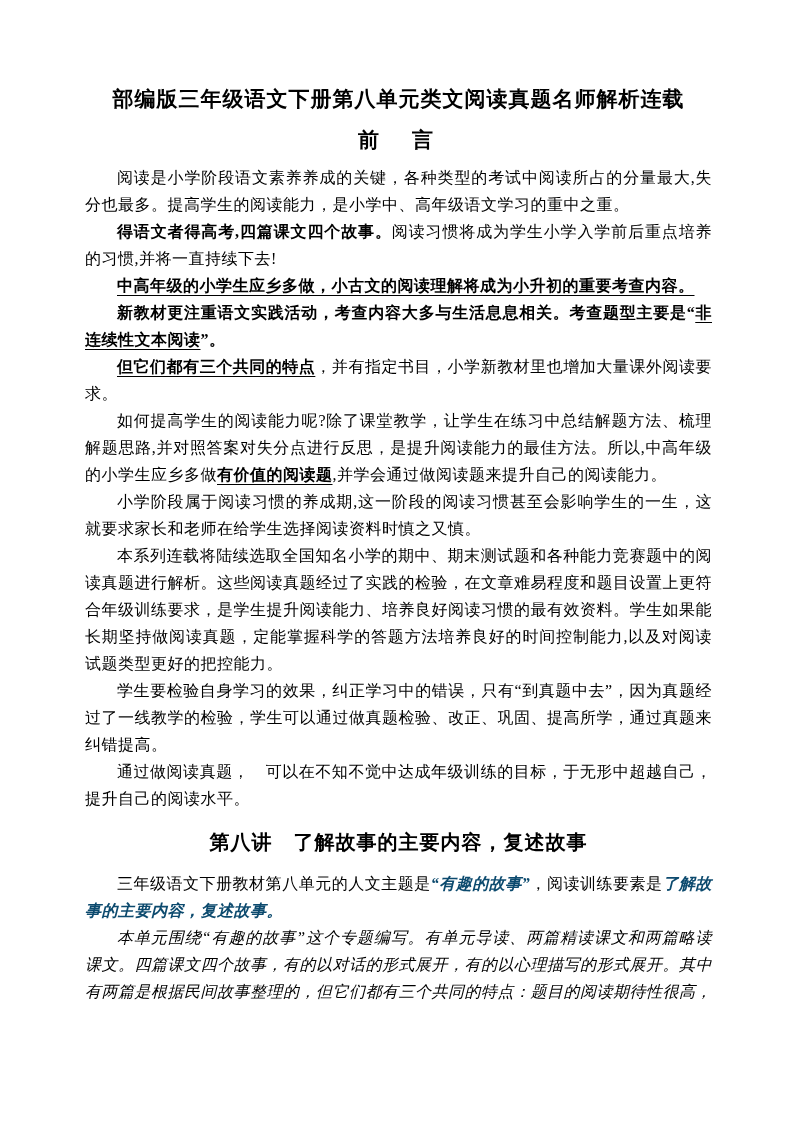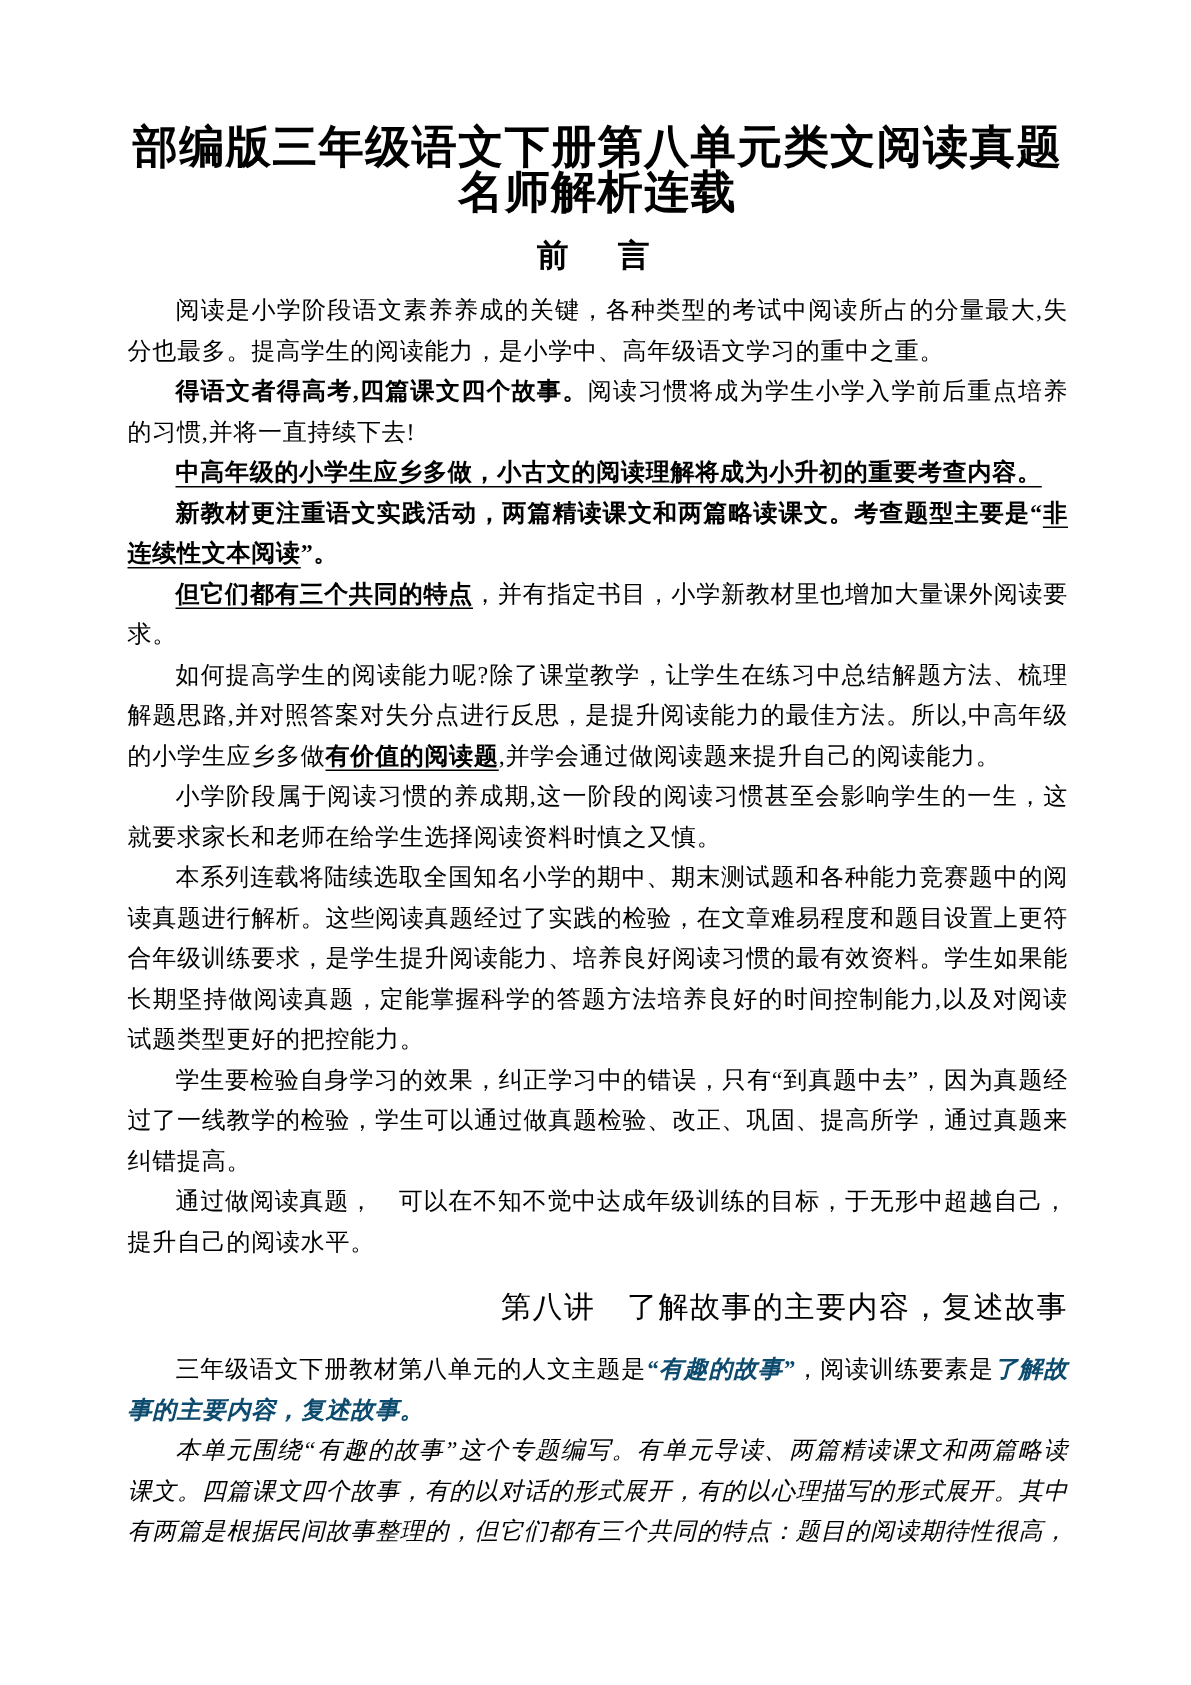--- a/index.html
+++ b/index.html
@@ -12,21 +12,21 @@
     color:#000000;
     -webkit-font-smoothing:antialiased;
   }
   .content{
     position:absolute;
     left:85px;top:0;
     width:627px;
   }
   .doc-title{
     margin:84px 0 0 0;
-    font-size:30px;
+    font-size:21px;
     line-height:30px;
     font-weight:bold;
     text-align:center;
     letter-spacing:1px;
   }
   .preface-title{
     margin:12px 0 10px 0;
     font-size:21px;
     line-height:28px;
     font-weight:bold;
@@ -40,22 +40,22 @@
     letter-spacing:0.5px;
     text-align:justify;
     text-indent:2em;
   }
   .b{font-weight:bold;}
   .u{text-decoration:underline;text-underline-offset:4px;}
   .section-title{
     margin:16px 0 14px 0;
     font-size:20px;
     line-height:28px;
-    font-weight:normal;
-    text-align:right;
+    font-weight:bold;
+    text-align:center;
     letter-spacing:1px;
   }
   .red{color:#0c4a6e;}
   .kai{font-style:italic;}
   .kai-b{font-style:italic;font-weight:bold;}
 </style>
 </head>
 <body>
 
 <div class="page">
@@ -64,21 +64,21 @@
     <h1 class="doc-title">部编版三年级语文下册第八单元类文阅读真题名师解析连载</h1>
 
     <h2 class="preface-title">前　言</h2>
 
     <p class="para"><span>阅读是小学阶段语文素养养成的关键，各种类型的考试中阅读所占的分量最大,失分也最多。提高学生的阅读能力，是小学中、高年级语文学习的重中之重。</span></p>
 
     <p class="para"><span class="b">得语文者得高考,四篇课文四个故事。</span><span>阅读习惯将成为学生小学入学前后重点培养的习惯,并将一直持续下去!</span></p>
 
     <p class="para"><span class="b u">中高年级的小学生应乡多做，小古文的阅读理解将成为小升初的重要考查内容。</span></p>
 
-    <p class="para"><span class="b">新教材更注重语文实践活动，两篇精读课文和两篇略读课文。考查题型主要是“</span><span class="b u">非连续性文本阅读</span><span class="b">”。</span></p>
+    <p class="para"><span class="b">新教材更注重语文实践活动，考查内容大多与生活息息相关。考查题型主要是“</span><span class="b u">非连续性文本阅读</span><span class="b">”。</span></p>
 
     <p class="para"><span class="b u">但它们都有三个共同的特点</span><span>，并有指定书目，小学新教材里也增加大量课外阅读要求。</span></p>
 
     <p class="para"><span>如何提高学生的阅读能力呢?除了课堂教学，让学生在练习中总结解题方法、梳理解题思路,并对照答案对失分点进行反思，是提升阅读能力的最佳方法。所以,中高年级的小学生应乡多做</span><span class="b u">有价值的阅读题</span><span>,并学会通过做阅读题来提升自己的阅读能力。</span></p>
 
     <p class="para"><span>小学阶段属于阅读习惯的养成期,这一阶段的阅读习惯甚至会影响学生的一生，这就要求家长和老师在给学生选择阅读资料时慎之又慎。</span></p>
 
     <p class="para"><span>本系列连载将陆续选取全国知名小学的期中、期末测试题和各种能力竞赛题中的阅读真题进行解析。这些阅读真题经过了实践的检验，在文章难易程度和题目设置上更符合年级训练要求，是学生提升阅读能力、培养良好阅读习惯的最有效资料。学生如果能长期坚持做阅读真题，定能掌握科学的答题方法培养良好的时间控制能力,以及对阅读试题类型更好的把控能力。</span></p>
 
     <p class="para"><span>学生要检验自身学习的效果，纠正学习中的错误，只有“到真题中去”，因为真题经过了一线教学的检验，学生可以通过做真题检验、改正、巩固、提高所学，通过真题来纠错提高。</span></p>

